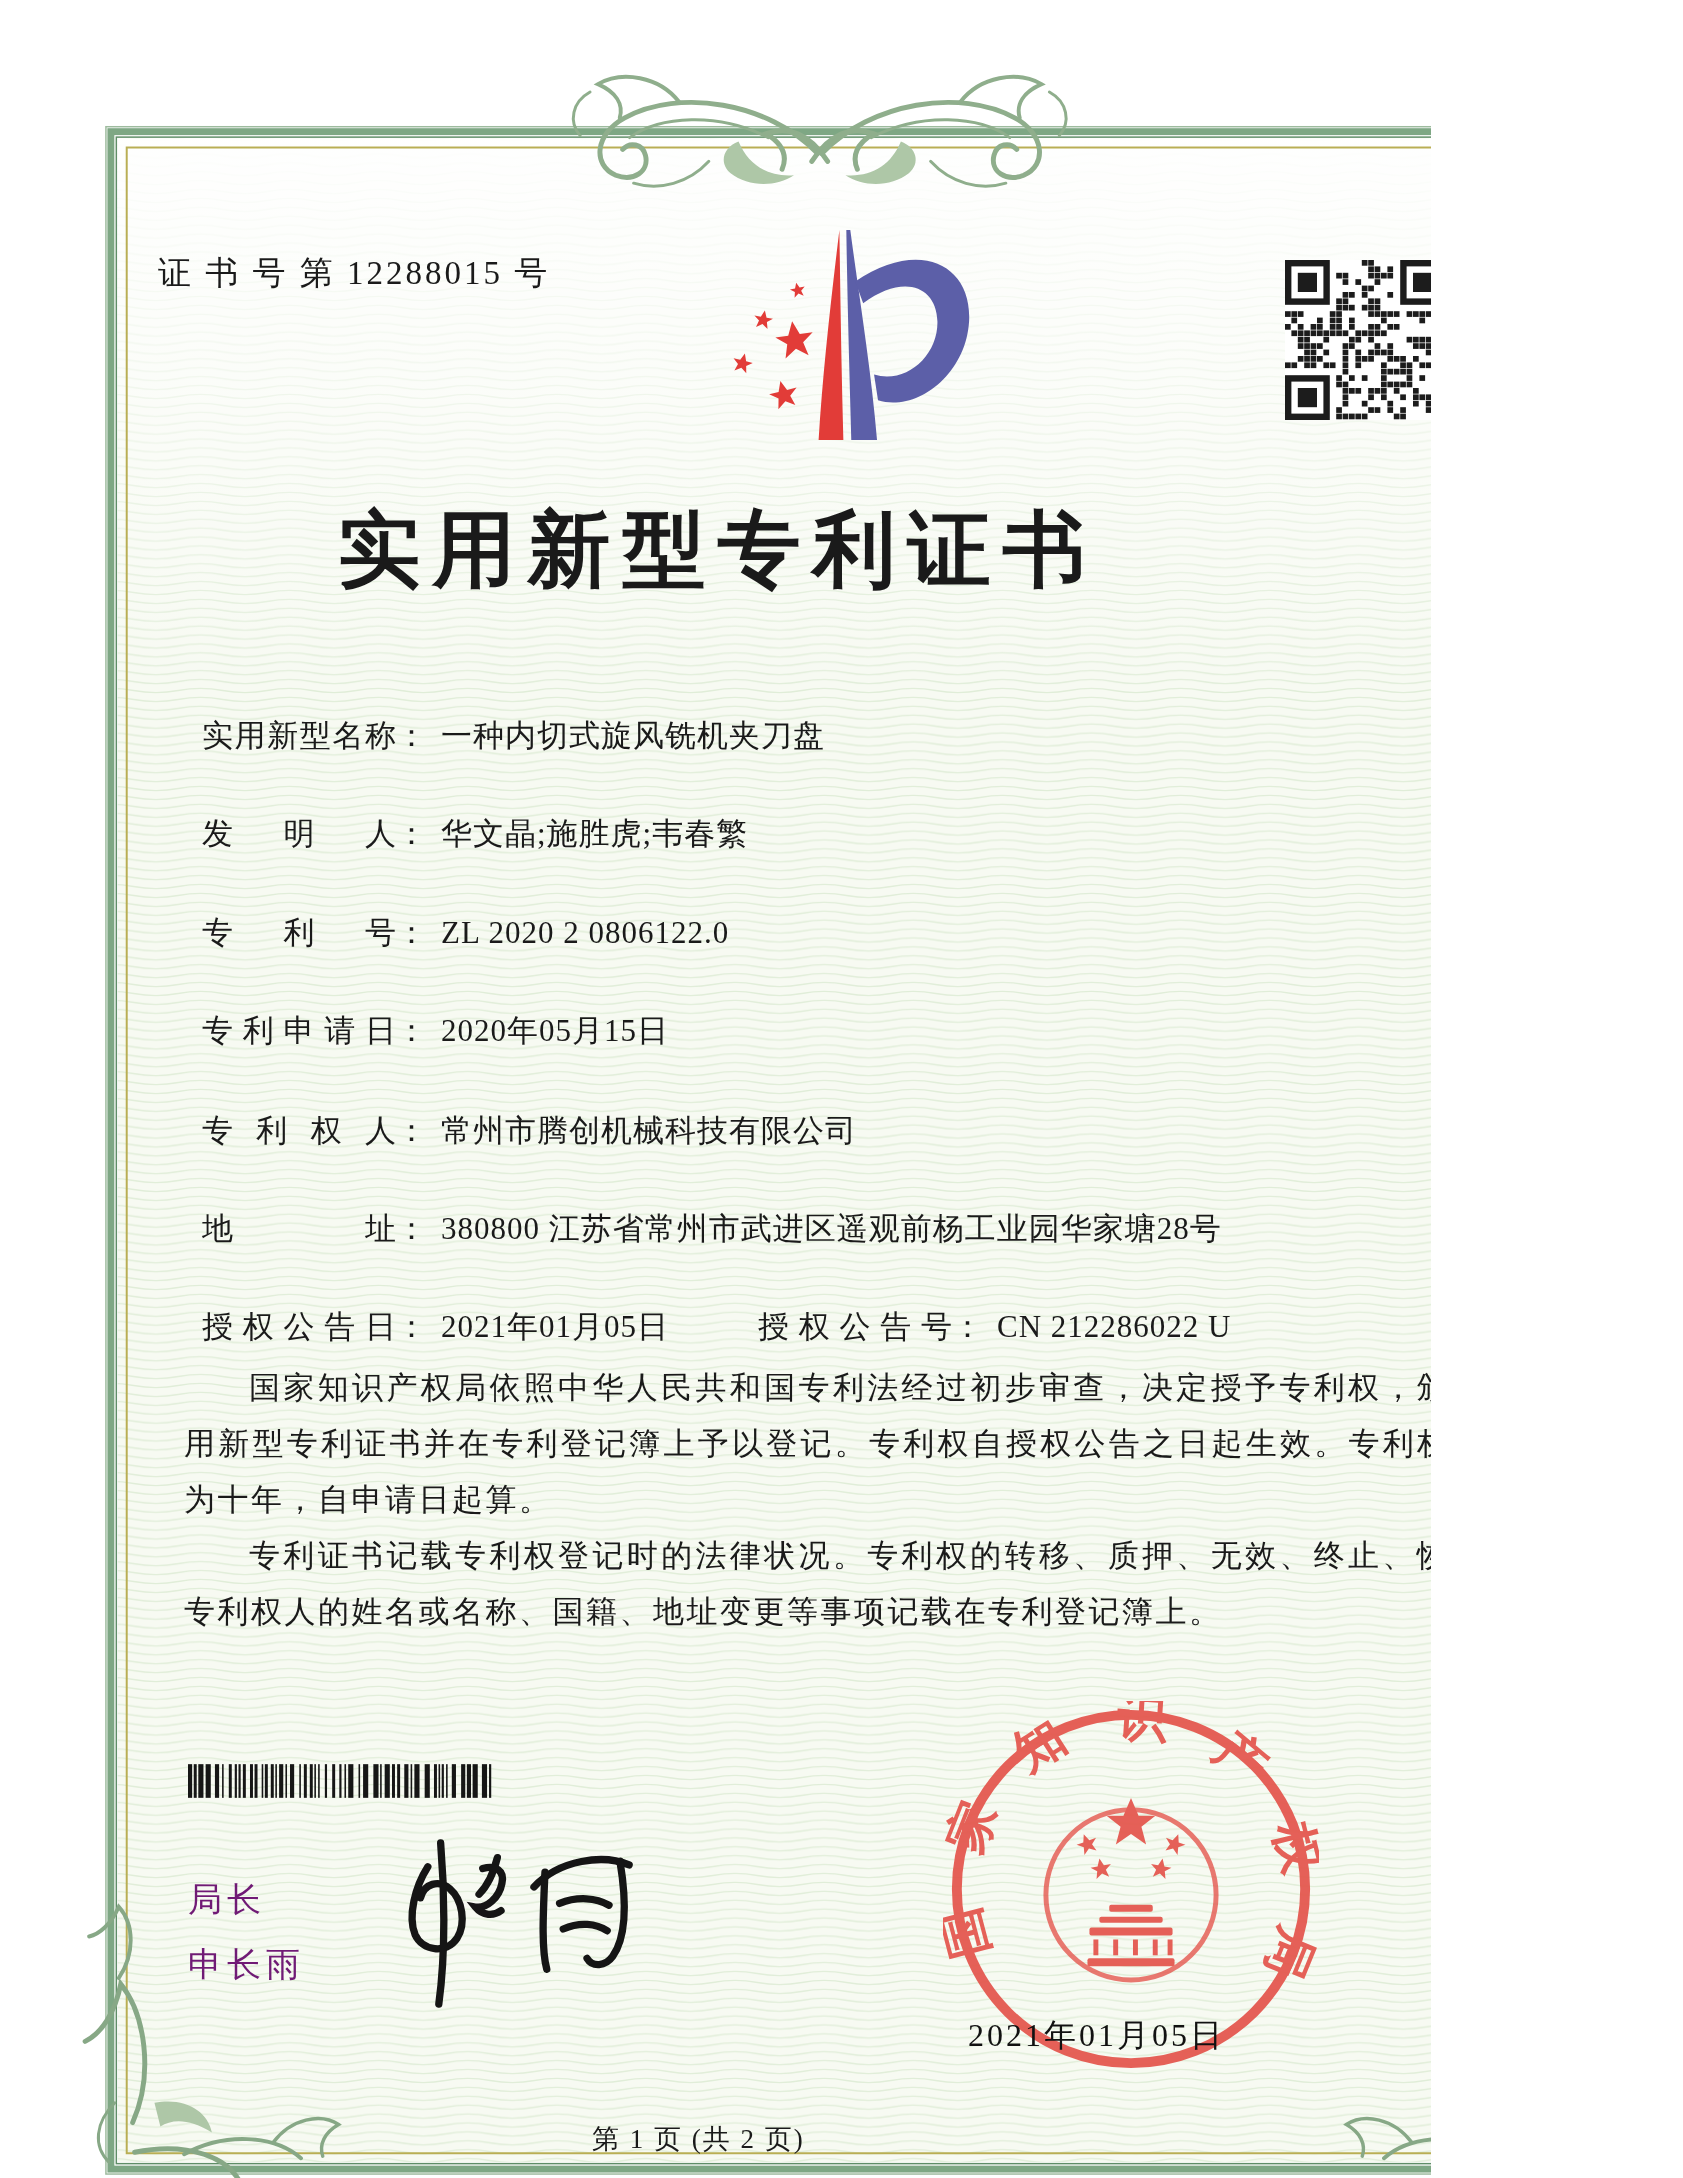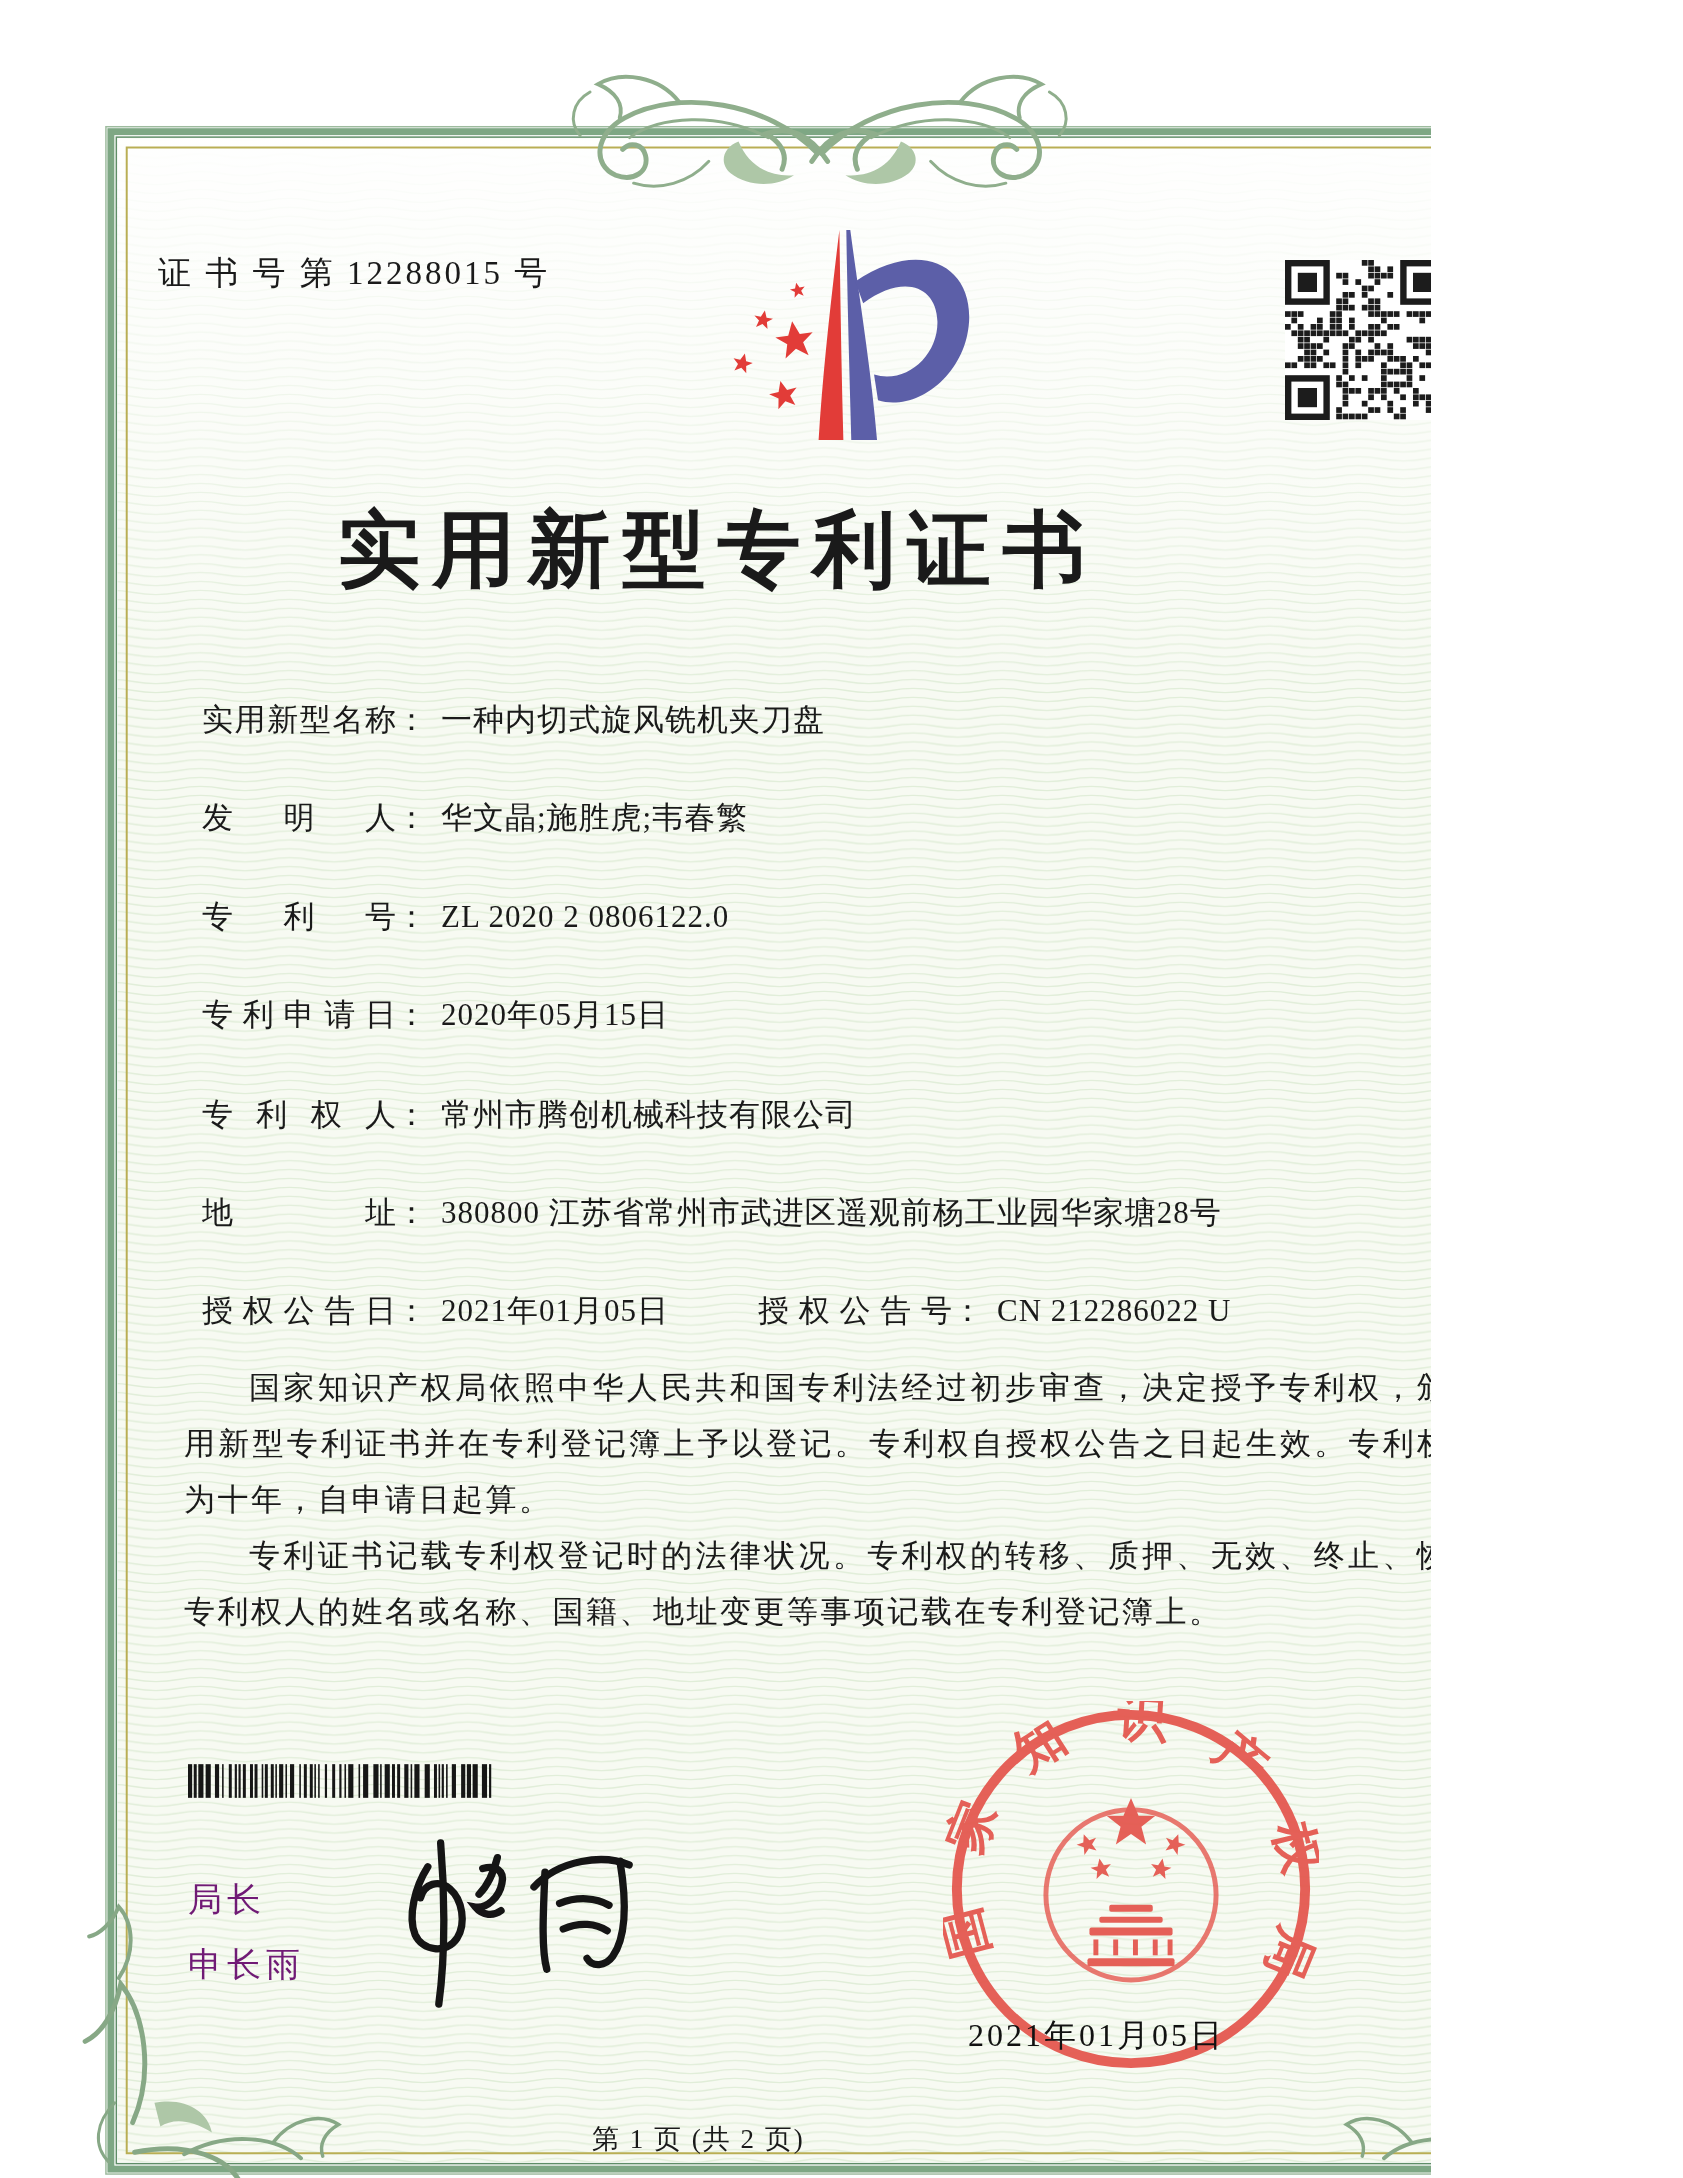--- a/index.html
+++ b/index.html
@@ -5,21 +5,21 @@
   html,body{margin:0;padding:0;background:#ffffff;}
   .page{position:relative;width:1431px;height:2178px;background:#ffffff;overflow:hidden;
         font-family:"Liberation Serif","DejaVu Serif",serif;color:#1a1a1a;}
   .abs{position:absolute;}
   .deco-layer{left:0;top:0;width:1683px;height:2178px;}
   .cert-no{left:158px;top:251px;font-size:33px;letter-spacing:3px;}
   .logo{left:681px;top:218px;}
   .qr{left:1285px;top:260px;}
   .title{left:4px;right:0;top:495px;text-align:center;font-size:83px;font-weight:bold;letter-spacing:12px;}
   .frow{left:202px;width:1366px;font-size:31px;white-space:nowrap;}
-  .frow .lbl{display:inline-block;width:194px;text-align:justify;text-align-last:justify;vertical-align:baseline;}
+  .frow .lbl{display:inline-block;width:194px;text-align:justify;text-align-last:justify;vertical-align:baseline;margin-top:16px;}
   .frow .colon{display:inline-block;}
   .frow .val{margin-left:14px;letter-spacing:1px;}
   .grant2{position:absolute;left:556px;top:0;white-space:nowrap;}
   .grant2 .lbl{display:inline-block;width:194px;text-align:justify;text-align-last:justify;}
   .paras{left:184px;width:1335px;top:1360px;font-size:31px;line-height:56px;
          text-align:justify;letter-spacing:2.5px;}
   .paras p{margin:0;text-indent:65px;}
   .barcode{left:188px;top:1764px;}
   .officer{font-family:"Liberation Sans","DejaVu Sans",sans-serif;font-size:34px;letter-spacing:5px;color:#701a75;}
   .officer-title{left:188px;top:1877px;}

